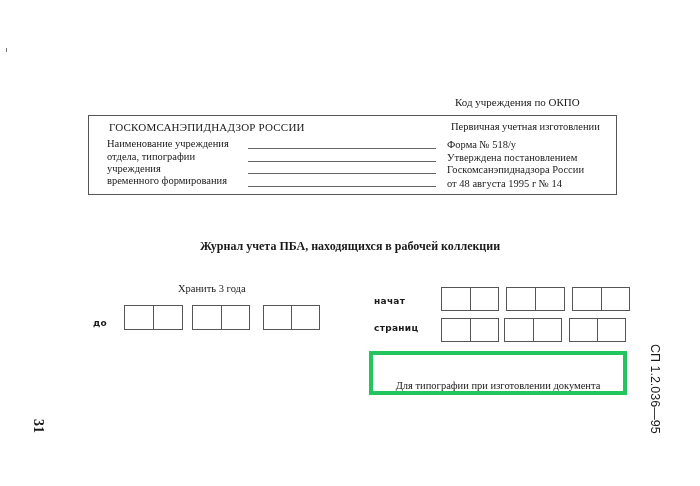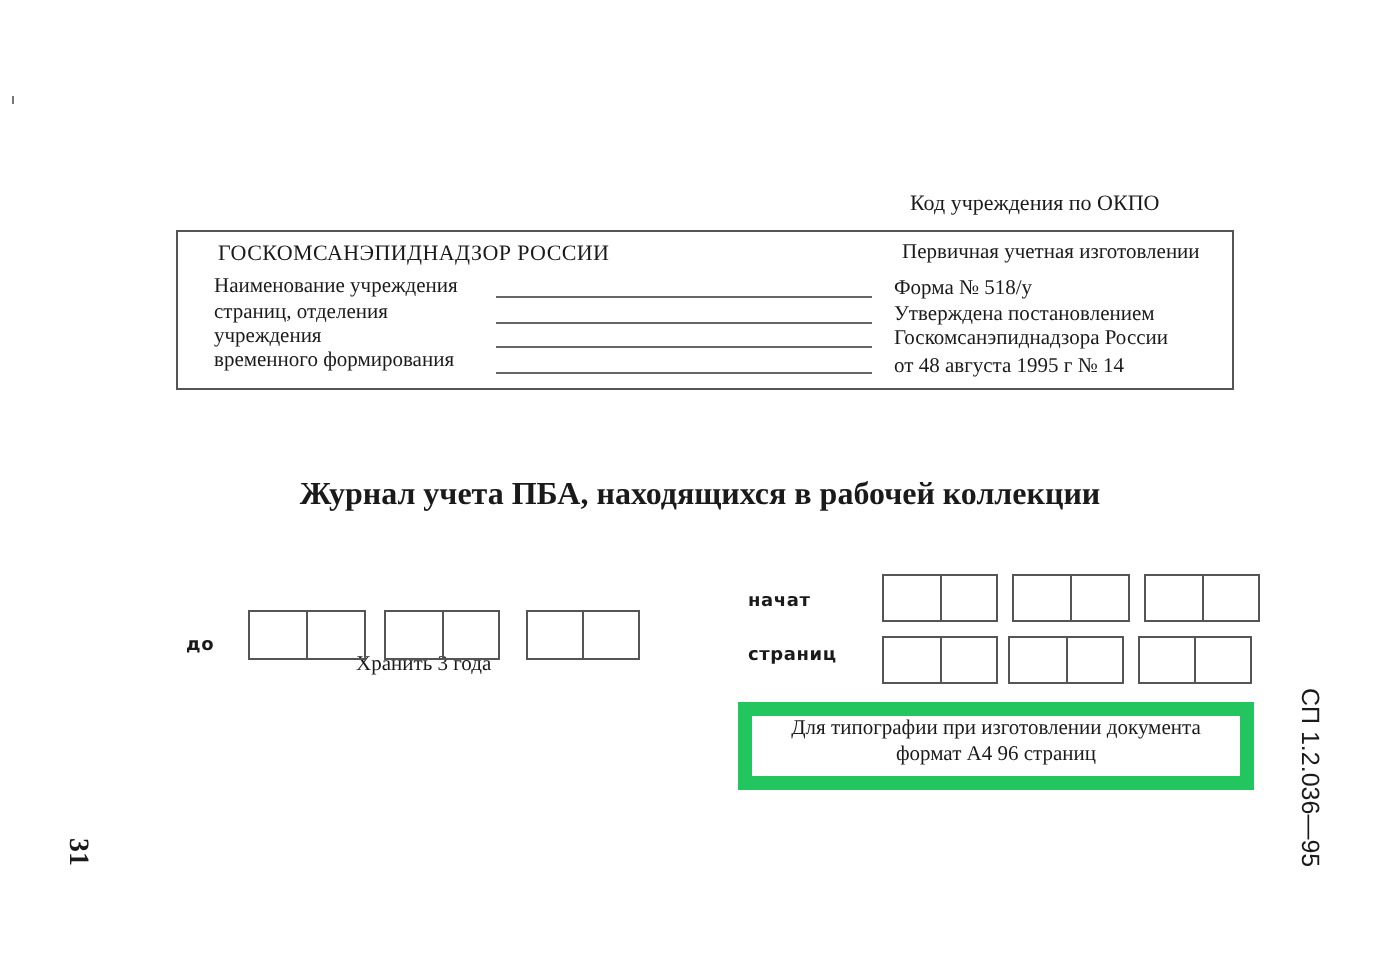--- a/index.html
+++ b/index.html
@@ -6,46 +6,46 @@
   body { width:700px; height:486px; background:#ffffff; position:relative; overflow:hidden;
          font-family:"Liberation Serif","DejaVu Serif",serif; color:#1a1a1a; }
   .abs { position:absolute; }
   .okpo { left:455px; top:96px; font-size:11px; }
   .hdrbox { left:88px; top:115px; width:529px; height:80px; border:1px solid #555; box-sizing:border-box; }
   .org { left:109px; top:121px; font-size:11px; letter-spacing:0.2px; }
   .prim { left:451px; top:121px; font-size:10.5px; }
   .fld { left:107px; font-size:10.5px; line-height:12.5px; }
   .line { left:248px; width:188px; border-top:1px solid #666; height:0; }
   .rt { font-size:10.5px; width:170px; left:447px; }
-  .title { left:0; width:700px; top:239px; text-align:center; font-weight:bold; font-size:16px; padding-left:0; }
-  .keep { left:178px; top:283px; font-size:10.5px;margin-top:44px; }
+  .title { left:0; width:700px; top:239px; text-align:center; font-weight:bold; font-size:12px; padding-left:0; }
+  .keep { left:178px; top:283px; font-size:10.5px; }
   .lbl { font-size:9px; font-family:"DejaVu Sans","Liberation Sans",sans-serif; font-weight:bold; letter-spacing:0.3px; }
   .cell { border:1px solid #555; box-sizing:border-box; display:flex; }
   .cell div { flex:1; border-right:1px solid #555; }
   .cell div:last-child { border-right:none; }
-  .typo { left:369px; top:351px; width:258px; height:44px; border:7px solid #22c55e; box-sizing:border-box;
-          text-align:center; font-size:10.5px; line-height:13px; padding-top:0; }
+  .typo { left:369px; top:351px; width:258px; height:44px; border:4px solid #22c55e; box-sizing:border-box;
+          text-align:center; font-size:10.5px; line-height:13px; padding-top:24px; }
   .vert { left:648px; top:344px; transform-origin:left top; transform:rotate(90deg) translateY(-14px);
           font-family:"Liberation Sans",sans-serif; font-size:12.5px; white-space:nowrap; width:120px; }
   .pnum { left:31px; top:418px; transform:rotate(90deg); font-weight:bold; font-size:14px; }
   .tick { left:6px; top:48px; width:1px; height:4px; background:#777; }
 </style>
 </head>
 <body>
 
 <div class="abs tick"></div>
 
 <div class="abs okpo">Код учреждения по ОКПО</div>
 
 <div class="abs hdrbox"></div>
 <div class="abs org">ГОСКОМСАНЭПИДНАДЗОР РОССИИ</div>
 <div class="abs prim">Первичная учетная изготовлении</div>
 
 <div class="abs fld" style="top:138px">Наименование учреждения</div>
-<div class="abs fld" style="top:151px">страниц, отделения</div>
+<div class="abs fld" style="top:151px">отдела, типографии</div>
 <div class="abs fld" style="top:163px">учреждения</div>
 <div class="abs fld" style="top:175px">временного формирования</div>
 
 <div class="abs line" style="top:148px"></div>
 <div class="abs line" style="top:161px"></div>
 <div class="abs line" style="top:173px"></div>
 <div class="abs line" style="top:186px"></div>
 
 <div class="abs rt" style="top:139px">Форма № 518/у</div>
 <div class="abs rt" style="top:152px">Утверждена постановлением</div>
@@ -94,17 +94,16 @@
     <div></div>
     <div></div>
   </div>
 <div class="abs cell" style="left:569px;top:318px;width:57px;height:24px">
     <div></div>
     <div></div>
   </div>
 
 <div class="abs typo">
   <div>Для типографии при изготовлении документа</div>
-  <div>формат А4 96 страниц</div>
 </div>
 
 <div class="abs vert">СП 1.2.036—95</div>
 <div class="abs pnum">31</div>
 
 </body></html>

